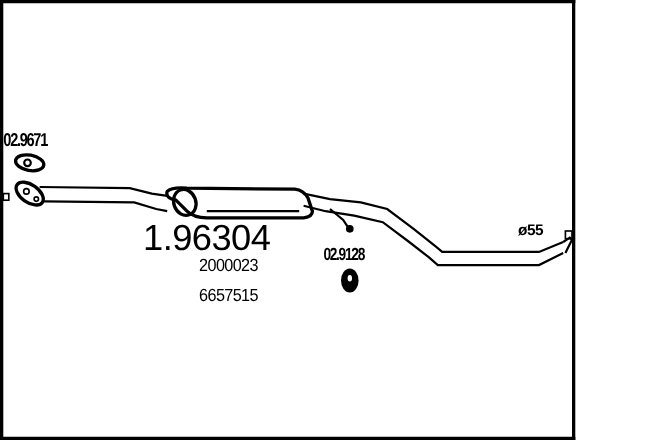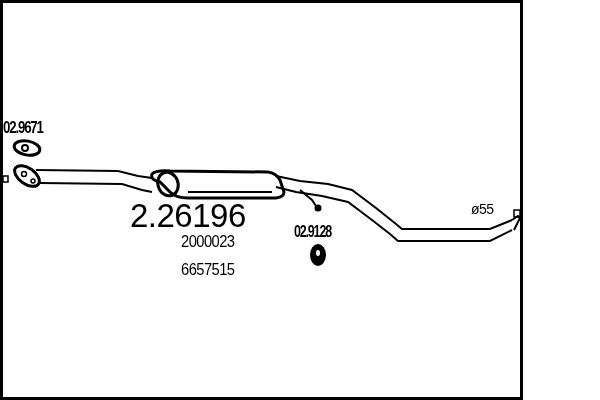--- a/index.html
+++ b/index.html
@@ -65,21 +65,21 @@
       font-size: 16px;
       font-weight: bold;
       letter-spacing: -1.5px;
       transform: scaleX(0.78);
       transform-origin: left top;
     }
     .diameter-label {
       left: 471px;
       top: 202px;
       font-size: 14px;
-      font-weight: normal;
+      font-weight: bold;
       letter-spacing: -0.5px;
     }
   </style>
 </head>
 <body>
 
 <svg class="frame" width="600" height="400" viewBox="0 0 600 400" xmlns="http://www.w3.org/2000/svg">
 
   <g>
     <line x1="0" y1="1.5" x2="523" y2="1.5" stroke="#000" stroke-width="3"></line>
@@ -127,17 +127,17 @@
     <circle cx="318" cy="208" r="2.5" fill="#000"></circle>
   </g>
 
   <g>
     <ellipse cx="318" cy="255" rx="8" ry="11" fill="#000"></ellipse>
     <ellipse cx="318" cy="253" rx="2" ry="3" fill="#fff"></ellipse>
   </g>
 </svg>
 
 <div class="label gasket-label">02.9671</div>
-<div class="label part-main">2.26196</div>
+<div class="label part-main">1.96304</div>
 <div class="label part-ref1">2000023</div>
 <div class="label part-ref2">6657515</div>
 <div class="label clamp-label">02.9128</div>
 <div class="label diameter-label">ø55</div>
 
 </body></html>

